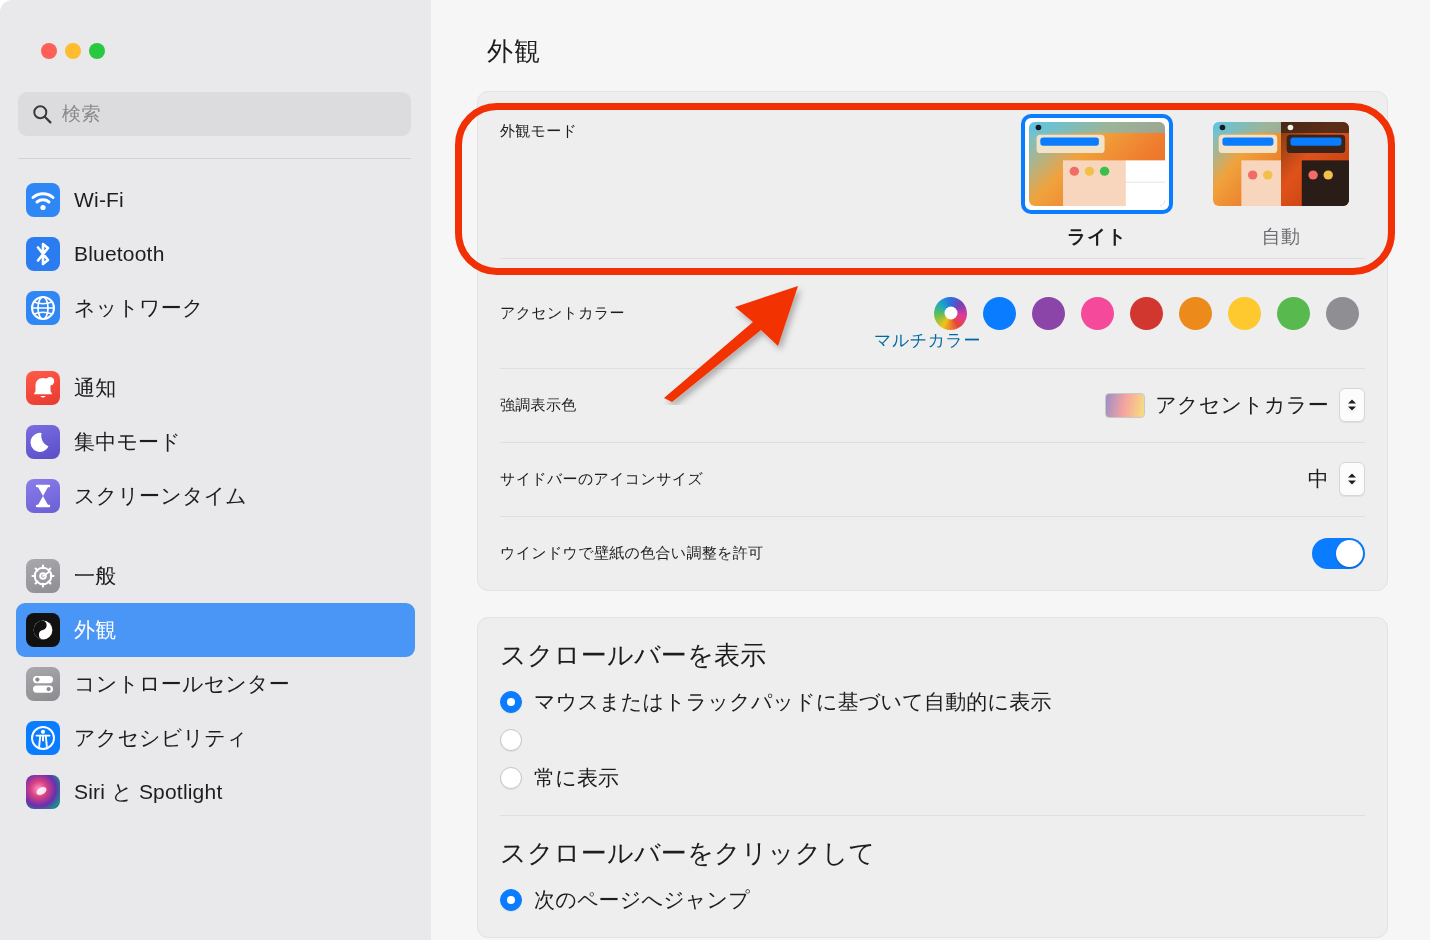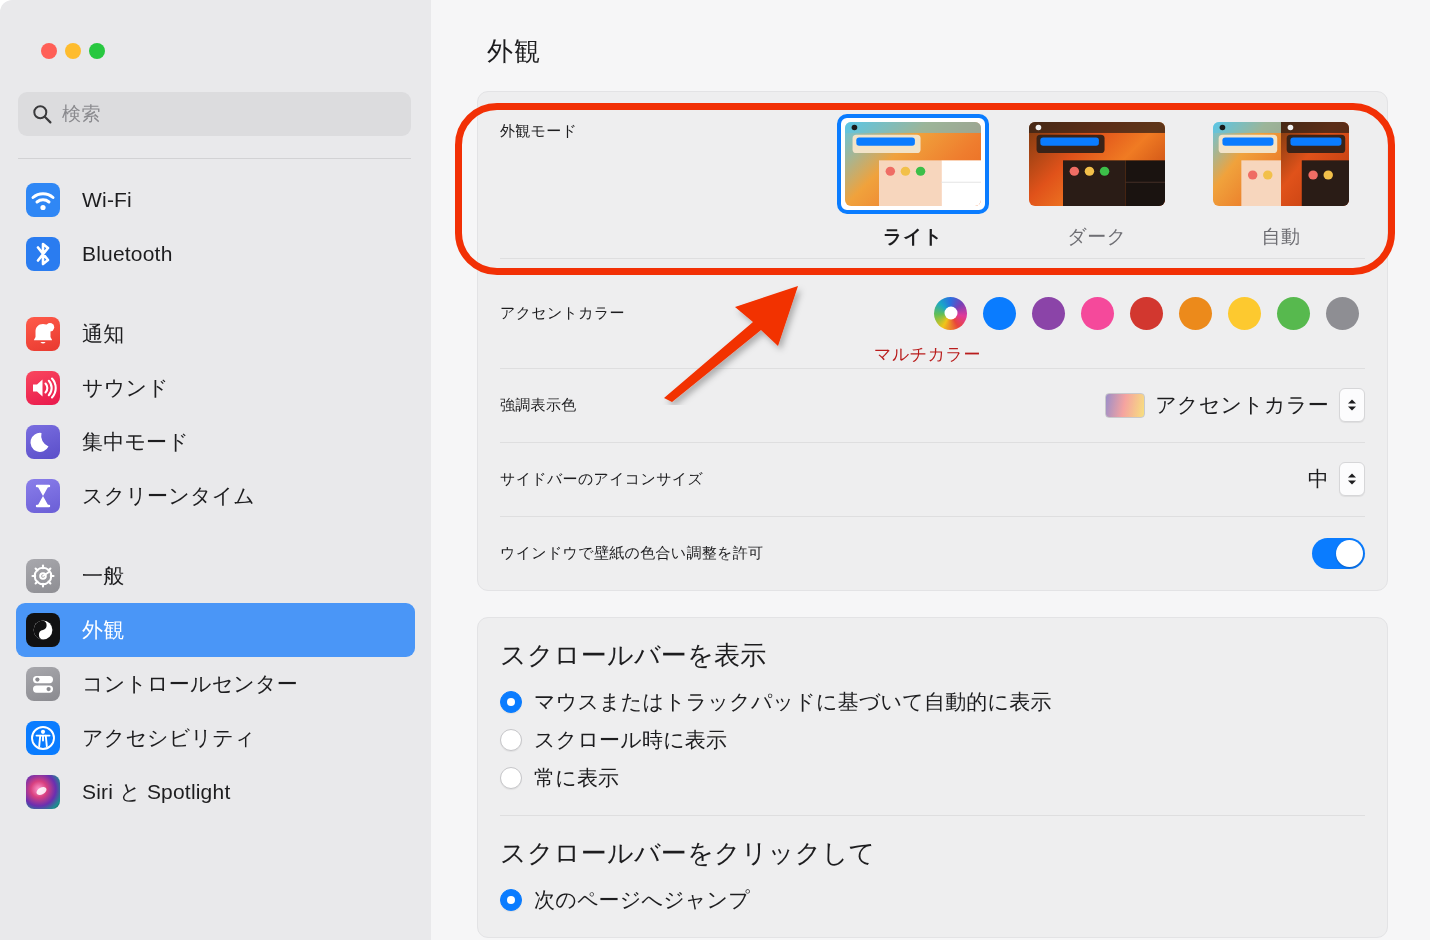--- a/index.html
+++ b/index.html
@@ -65,21 +65,21 @@
   .sidebar-scroll {
     flex: 1;
     overflow: hidden;
     padding: 14px 16px 0 16px;
   }
   .side-group { margin-bottom: 0; }
   .side-gap { height: 26px; }
   .side-item {
     display: flex;
     align-items: center;
-    gap: 22px;
+    gap: 14px;
     height: 54px;
     padding: 0 10px;
     border-radius: 9px;
     cursor: default;
   }
   .side-item.selected { background: #4a96f7; }
   .side-item.selected .side-label { color: #ffffff; }
   .side-icon {
     width: 34px; height: 34px;
     flex: 0 0 34px;
@@ -192,24 +192,24 @@
     content: "";
     position: absolute;
     left: 50%; top: 50%;
     transform: translate(-50%,-50%);
     width: 13px; height: 13px;
     background: #ffffff;
     border-radius: 50%;
   }
   .accent-caption {
     font-size: 17px;
-    color: #b91c1c;
+    color: #0369a1;
     position: absolute;
     left: 374px;
-    bottom: 2px;
+    bottom: 16px;
     letter-spacing: 0.5px;
   }
 
   
   .stepper {
     width: 26px; height: 34px;
     border-radius: 6px;
     background: #fcfcfd;
     border: 1px solid #d6d6d8;
     box-shadow: 0 1px 1px rgba(0,0,0,0.07);
@@ -341,47 +341,48 @@
 
         <div class="side-item">
           <span class="side-icon" style="background:#2a7cf0;">
             <svg viewBox="0 0 34 34" width="34" height="34">
               <path d="M12 10.5 L22 23 L17 27 L17 7 L22 11 L12 23.5" fill="none" stroke="#fff" stroke-width="2.6" stroke-linejoin="round" stroke-linecap="round"></path>
             </svg>
           </span>
           <span class="side-label">Bluetooth</span>
         </div>
 
+        <div class="side-item">
+          <span class="side-icon" style="background:#2f87f5;">
+            <svg viewBox="0 0 34 34" width="34" height="34">
+              <circle cx="17" cy="17" r="11" fill="none" stroke="#fff" stroke-width="2"></circle>
+              <ellipse cx="17" cy="17" rx="5" ry="11" fill="none" stroke="#fff" stroke-width="1.7"></ellipse>
+              <line x1="6" y1="17" x2="28" y2="17" stroke="#fff" stroke-width="1.7"></line>
+              <path d="M8 11 Q17 14.5 26 11" fill="none" stroke="#fff" stroke-width="1.5"></path>
+              <path d="M8 23 Q17 19.5 26 23" fill="none" stroke="#fff" stroke-width="1.5"></path>
+            </svg>
+          </span>
+          <span class="side-label">ネットワーク</span>
+        </div>
       </div>
 
       <div class="side-gap"></div>
 
       <div class="side-group">
         <div class="side-item">
           <span class="side-icon" style="background:linear-gradient(160deg,#ff5b4a,#e8392f);">
             <svg viewBox="0 0 34 34" width="34" height="34">
               <path d="M17 7 C12.3 7 9.5 10.2 9.5 14.7 L9.5 20 L7.8 23.2 L26.2 23.2 L24.5 20 L24.5 14.7 C24.5 10.2 21.7 7 17 7 Z" fill="#fff"></path>
               <path d="M14.4 25 Q17 28.2 19.6 25 Z" fill="#fff"></path>
               <circle cx="24" cy="10.2" r="4.2" fill="#fff"></circle>
             </svg>
           </span>
           <span class="side-label">通知</span>
         </div>
 
-        <div class="side-item">
-          <span class="side-icon" style="background:linear-gradient(160deg,#f9475e,#e9184c);">
-            <svg viewBox="0 0 34 34" width="34" height="34">
-              <path d="M7 13.5 L11 13.5 L16.5 8.5 L16.5 25.5 L11 20.5 L7 20.5 Z" fill="#fff"></path>
-              <path d="M19.5 12.5 A6.5 6.5 0 0 1 19.5 21.5" fill="none" stroke="#fff" stroke-width="2.1" stroke-linecap="round"></path>
-              <path d="M22.8 9.8 A10.5 10.5 0 0 1 22.8 24.2" fill="none" stroke="#fff" stroke-width="2.1" stroke-linecap="round"></path>
-              <path d="M26 7.5 A14 14 0 0 1 26 26.5" fill="none" stroke="#fff" stroke-width="2.1" stroke-linecap="round"></path>
-            </svg>
-          </span>
-          <span class="side-label">サウンド</span>
-        </div>
 
         <div class="side-item">
           <span class="side-icon" style="background:linear-gradient(160deg,#7a6ee0,#5a4ec9);">
             <svg viewBox="0 0 34 34" width="34" height="34">
               <path d="M22.5 21.5 A9.5 9.5 0 1 1 15.5 8 A11.5 11.5 0 0 0 22.5 21.5 Z" fill="#fff"></path>
             </svg>
           </span>
           <span class="side-label">集中モード</span>
         </div>
 
@@ -491,39 +492,20 @@
                   <circle cx="64" cy="54" r="5" fill="#f2c04a"></circle>
                   <circle cx="80" cy="54" r="5" fill="#3cbf49"></circle>
                   <rect x="102" y="42" width="42" height="50" fill="#ffffff"></rect>
                   <line x1="102" y1="66" x2="144" y2="66" stroke="#e2e2e2" stroke-width="1"></line>
                 </svg>
               </div>
             </div>
             <span class="mode-name">ライト</span>
           </div>
 
-          <div class="mode">
-            <div class="thumb-frame">
-              <div class="thumb" style="background:linear-gradient(135deg,#7a3a10 0%,#e0521a 35%,#f07b23 60%,#b8380e 100%);">
-                <svg viewBox="0 0 144 92" width="100%" height="100%" preserveAspectRatio="none" style="position:absolute;inset:0;">
-                  <rect x="0" y="0" width="144" height="12" fill="#3a2418" opacity="0.8"></rect>
-                  <circle cx="10" cy="6" r="3" fill="#f0f0f0"></circle>
-                  <rect x="8" y="14" width="72" height="20" rx="4" fill="#3a2318"></rect>
-                  <rect x="12" y="17" width="62" height="9" rx="3" fill="#0a7cff"></rect>
-                  <rect x="36" y="42" width="66" height="50" fill="#2a1c16"></rect>
-                  <circle cx="48" cy="54" r="5" fill="#ef6d64"></circle>
-                  <circle cx="64" cy="54" r="5" fill="#f2c04a"></circle>
-                  <circle cx="80" cy="54" r="5" fill="#3cbf49"></circle>
-                  <rect x="102" y="42" width="42" height="50" fill="#1a1310"></rect>
-                  <line x1="102" y1="66" x2="144" y2="66" stroke="#473229" stroke-width="1"></line>
-                </svg>
-              </div>
-            </div>
-            <span class="mode-name">ダーク</span>
-          </div>
 
           <div class="mode">
             <div class="thumb-frame">
               <div class="thumb">
                 <svg viewBox="0 0 144 92" width="100%" height="100%" preserveAspectRatio="none" style="position:absolute;inset:0;">
                   <defs>
                     <linearGradient id="lg" x1="0" y1="0" x2="1" y2="1">
                       <stop offset="0%" stop-color="#5ec8e8"></stop>
                       <stop offset="40%" stop-color="#f0a23c"></stop>
                       <stop offset="100%" stop-color="#e8651f"></stop>
@@ -617,21 +599,20 @@
       <div class="radio-section">
         <div class="section-title">スクロールバーを表示</div>
 
         <div class="radio-item">
           <span class="radio checked"></span>
           <span class="radio-label">マウスまたはトラックパッドに基づいて自動的に表示</span>
         </div>
 
         <div class="radio-item">
           <span class="radio"></span>
-          <span class="radio-label">スクロール時に表示</span>
         </div>
 
         <div class="radio-item">
           <span class="radio"></span>
           <span class="radio-label">常に表示</span>
         </div>
       </div>
 
       <div class="radio-section" style="border-top:1px solid #dededf;">
         <div class="section-title">スクロールバーをクリックして</div>

